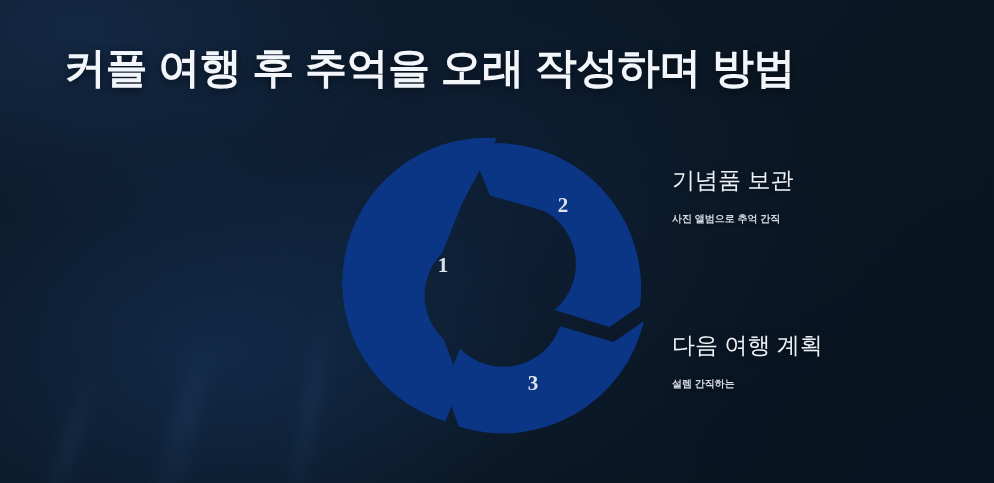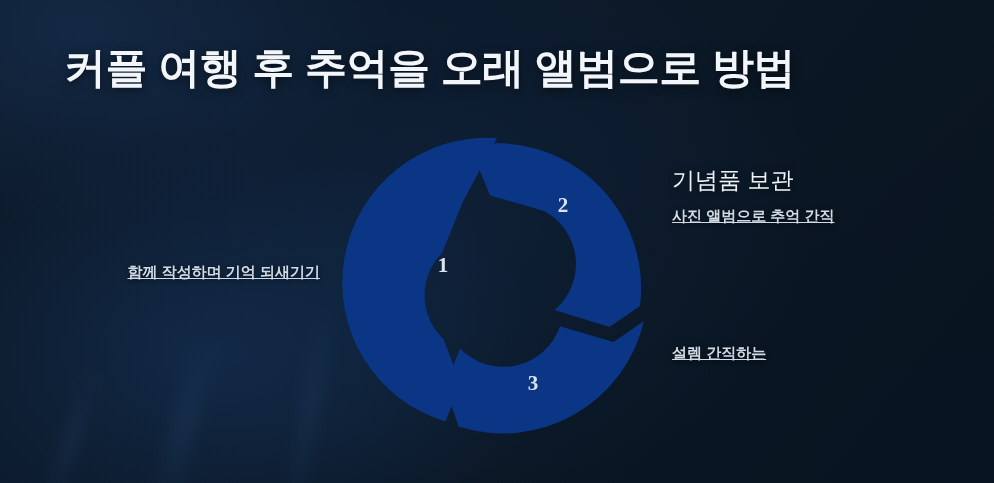--- a/index.html
+++ b/index.html
@@ -68,46 +68,45 @@
   .callout { position: absolute; }
   .callout .c-title {
     font-size: 23px;
     font-weight: 400;
     color: #eef2f8;
     line-height: 1.22;
     white-space: nowrap;
     text-shadow: 0 1px 6px rgba(0,0,0,0.5);
   }
   .callout .c-desc {
-    margin-top: 13px;
-    font-size: 15px;
+    margin-top: 19px;
+    font-size: 10px;
     font-weight: 700;
     color: #d3dae5;
     line-height: 1.25;
     white-space: nowrap;
     text-shadow: 0 1px 5px rgba(0,0,0,0.5);
-    text-decoration: underline;
   }
   .callout.align-right { text-align: right; }
   .callout.align-left  { text-align: left; }
 
   #callout-left   { left: 20px;  top: 250px; width: 300px; }
   #callout-top    { left: 672px; top: 166px; width: 300px; }
   #callout-bottom { left: 672px; top: 331px; width: 300px; }
 </style>
 </head>
 <body>
 
 <div id="stage">
 
   <div class="sheen" style="left:170px; top:330px; width:26px; height:200px; transform:rotate(14deg);"></div>
   <div class="sheen" style="left:300px; top:300px; width:18px; height:230px; transform:rotate(10deg);"></div>
   <div class="sheen" style="left:60px; top:360px; width:16px; height:180px; transform:rotate(18deg);"></div>
 
-  <div id="title">커플 여행 후 추억을 오래 앨범으로 방법</div>
+  <div id="title">커플 여행 후 추억을 오래 작성하며 방법</div>
 
   <div id="donut">
     <svg viewBox="0 0 300 300" width="300" height="300" aria-hidden="true">
 
       <g>
         <path class="seg" d="
           M 150 5
           L 150 5
           A 145 145 0 0 0 98.4 288.5
           L 113.6 251.0
@@ -140,25 +139,25 @@
           L 98.0 253.5
           L 111.5 293.5
           A 145 145 0 0 0 297.0 188.0
           Z"></path>
         <text class="seg-num" x="186" y="252">3</text>
       </g>
     </svg>
   </div>
 
   <div class="callout align-right" id="callout-left">
-    <div class="c-desc">함께 작성하며 기억 되새기기</div>
   </div>
 
   <div class="callout align-left" id="callout-top">
     <div class="c-title">기념품 보관</div>
     <div class="c-desc">사진 앨범으로 추억 간직</div>
   </div>
 
   <div class="callout align-left" id="callout-bottom">
+    <div class="c-title">다음 여행 계획</div>
     <div class="c-desc">설렘 간직하는</div>
   </div>
 
 </div>
 
 </body></html>

